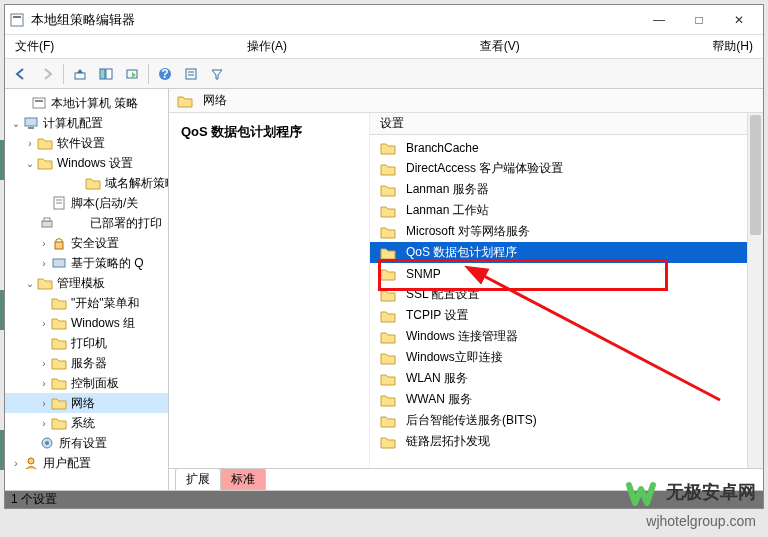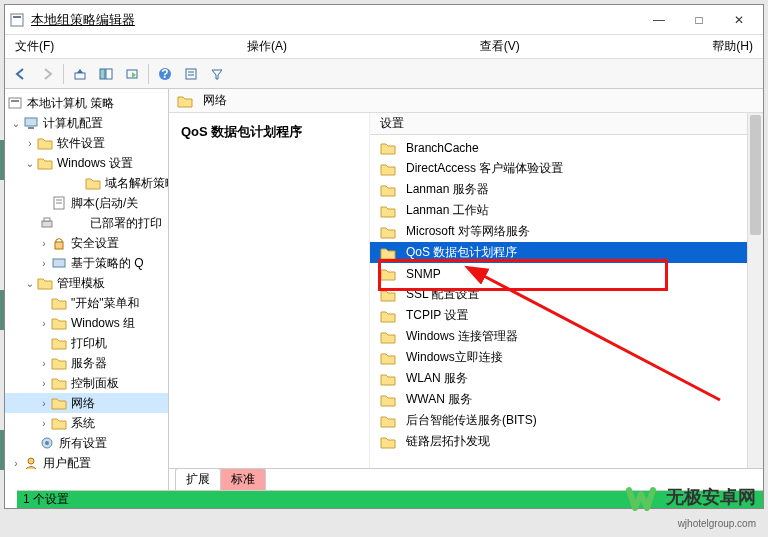--- a/index.html
+++ b/index.html
@@ -1,20 +1,20 @@
 <!DOCTYPE html>
 <html><head>
 <meta charset="utf-8">
 <style>
 *{box-sizing:border-box;margin:0;padding:0;font-family:"Microsoft YaHei","Segoe UI",sans-serif;font-size:12px;}
 body{background:#e8e8e8;width:768px;height:537px;position:relative;overflow:hidden;}
 .window{position:absolute;left:4px;top:4px;width:760px;height:505px;background:#fff;border:1px solid #888;}
 .titlebar{height:30px;display:flex;align-items:center;padding:0 4px;border-bottom:1px solid #ddd;}
 .titlebar .icon{width:16px;height:16px;margin-right:6px;display:flex;align-items:center;justify-content:center;}
-.titlebar .title{flex:1;font-size:13px;text-decoration:underline;}
+.titlebar .title{flex:1;font-size:13px;}
 .winbtn{width:40px;height:28px;display:flex;align-items:center;justify-content:center;color:#333;}
 .menubar{height:24px;display:flex;align-items:center;padding:0 6px;gap:10px;border-bottom:1px solid #ddd;justify-content:space-between;}
 .menubar span{padding:2px 4px;}
 .toolbar{height:30px;display:flex;align-items:center;padding:0 4px;gap:2px;border-bottom:1px solid #ccc;background:#f7f7f7;}
 .tbtn{width:24px;height:24px;display:flex;align-items:center;justify-content:center;border:1px solid transparent;color:#3a6ea5;}
 .tdivider{width:1px;height:20px;background:#ccc;margin:0 2px;}
 .content{display:flex;height:calc(100% - 30px - 24px - 30px - 18px);}
 .tree{width:164px;border-right:1px solid #ccc;overflow:hidden;padding:4px 0;}
 .tree-row{display:flex;align-items:center;height:20px;white-space:nowrap;padding-right:2px;}
 .tree-row .tw{width:14px;text-align:center;color:#666;font-size:10px;}
@@ -27,26 +27,26 @@
 .detail-left{width:200px;padding:10px 12px;}
 .detail-left .hdr{font-weight:bold;font-size:13px;margin-bottom:8px;}
 .detail-right{flex:1;border-left:1px solid #eee;position:relative;}
 .colhdr{height:22px;border-bottom:1px solid #ddd;padding-left:10px;display:flex;align-items:center;background:#fafafa;}
 .list{padding:2px 0;}
 .list-row{height:21px;display:flex;align-items:center;padding-left:10px;gap:6px;}
 .list-row.selected{background:#0a64d1;color:#fff;}
 .tabs{height:22px;display:flex;align-items:flex-end;padding-left:6px;border-top:1px solid #ccc;}
 .tab{padding:2px 10px;border:1px solid #ccc;border-bottom:none;background:#fca5a5;margin-right:-1px;border-radius:3px 3px 0 0;}
 .tab.active{background:#fff;}
-.statusbar{height:18px;border-top:1px solid #ccc;display:flex;align-items:center;padding-left:6px;background:#22c55e;font-size:11px;margin-left:12px;}
+.statusbar{height:18px;border-top:1px solid #ccc;display:flex;align-items:center;padding-left:6px;background:#737373;font-size:11px;}
 .annot-box{position:absolute;border:3px solid #e11;pointer-events:none;}
 .annot-arrow{position:absolute;pointer-events:none;}
 .watermark{position:absolute;right:12px;bottom:8px;text-align:right;}
 .watermark .wm1{font-size:18px;font-weight:bold;color:#333;}
-.watermark .wm2{font-size:10px;color:#666;}
+.watermark .wm2{font-size:14px;color:#666;}
 .wm-logo{width:36px;height:36px;display:inline-block;vertical-align:middle;margin-right:4px;}
 .scrollbar{position:absolute;right:0;top:0;bottom:0;width:16px;background:#f0f0f0;border-left:1px solid #ddd;}
 .scrollthumb{position:absolute;left:2px;right:2px;top:2px;height:120px;background:#c8c8c8;border-radius:2px;}
 .bg-stripe{position:absolute;left:0;width:6px;background:#5a8a7a;}
 </style>
 </head>
 <body>
 
 <div class="bg-stripe" style="top:140px;height:40px;"></div>
 <div class="bg-stripe" style="top:290px;height:40px;"></div>
@@ -121,21 +121,21 @@
     <div class="tbtn">
         <svg width="14" height="14">
           <path d="M2 3 L12 3 L8 8 L8 12 L6 12 L6 8 Z" fill="none" stroke="#3a6ea5"></path>
         </svg>
       </div>
   </div>
 
   <div class="content">
 
     <div class="tree">
-      <div class="tree-row" style="padding-left:2px;">
+      <div class="tree-row" style="padding-left:2px;margin-left:24px;">
         <span class="folder-icon">
             <svg width="16" height="14">
               <rect x="2" y="2" width="12" height="10" fill="#fff" stroke="#888"></rect>
               <rect x="4" y="4" width="8" height="2" fill="#888"></rect>
             </svg>
           </span>
         <span>本地计算机 策略</span>
       </div>
       <div class="tree-row" style="padding-left:4px;">
         <span class="tw">⌄</span>

